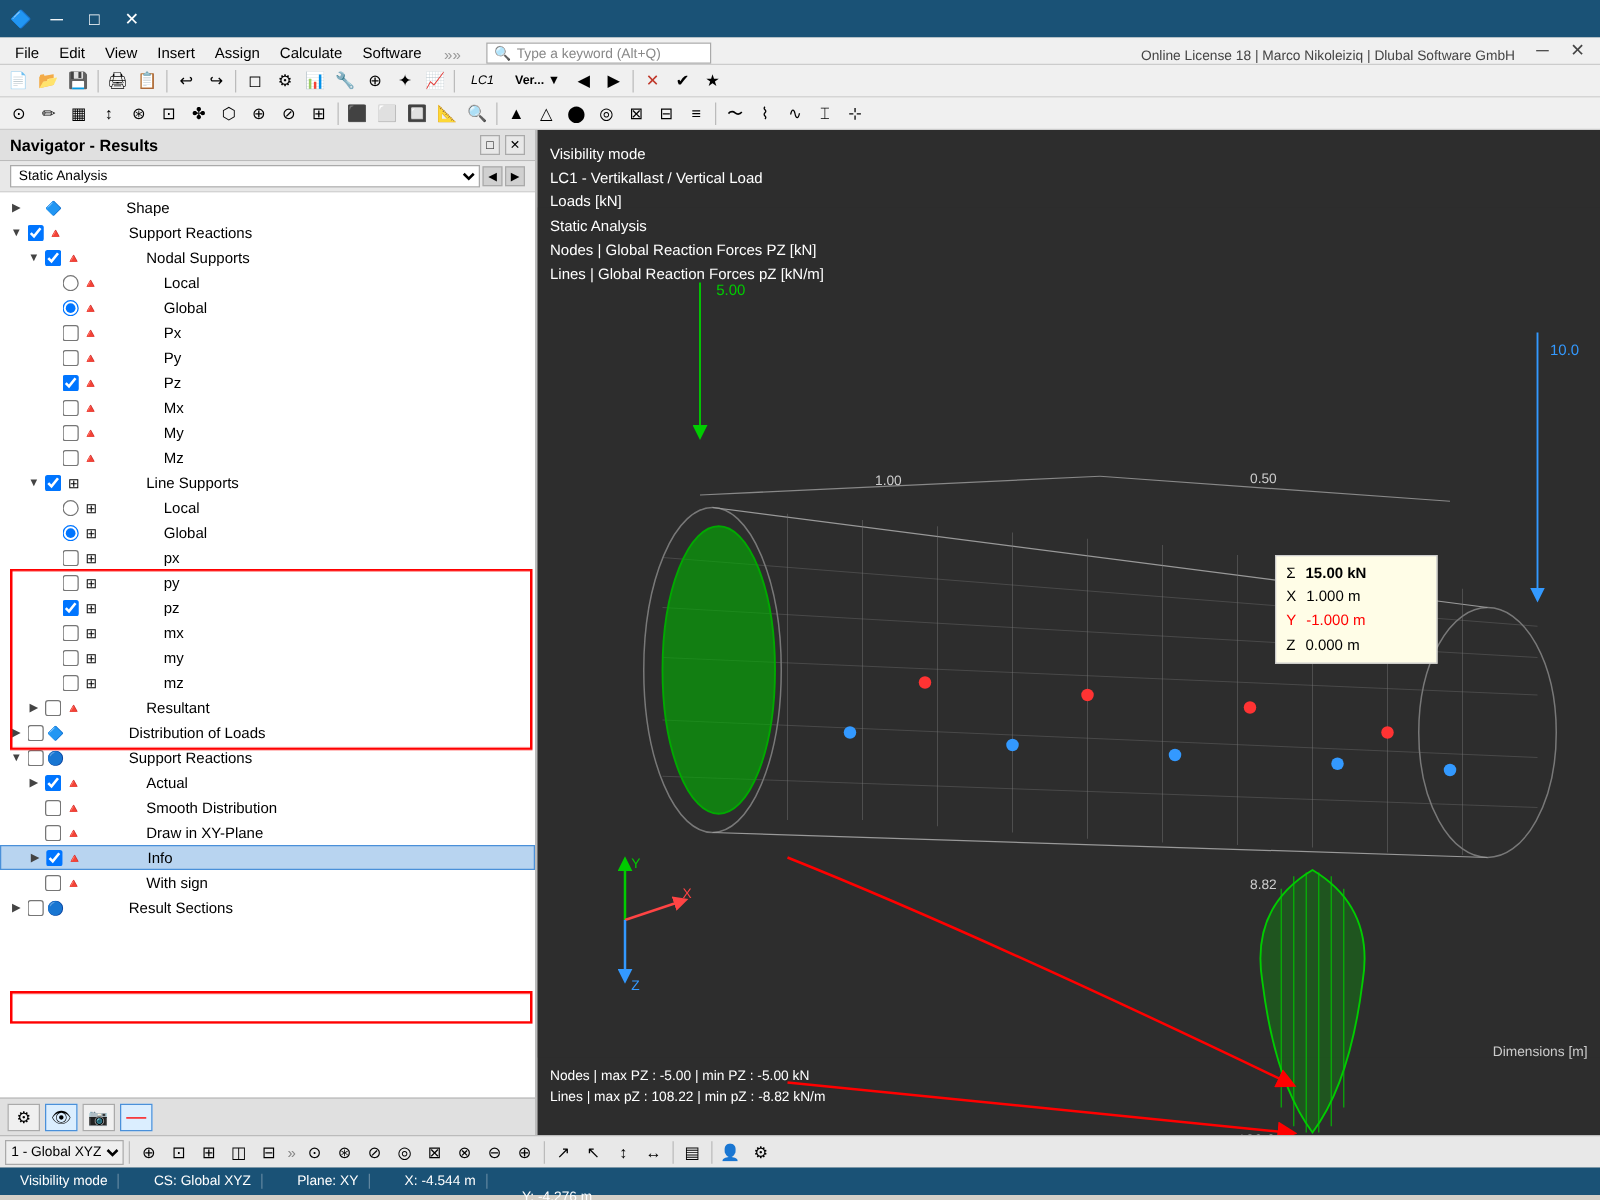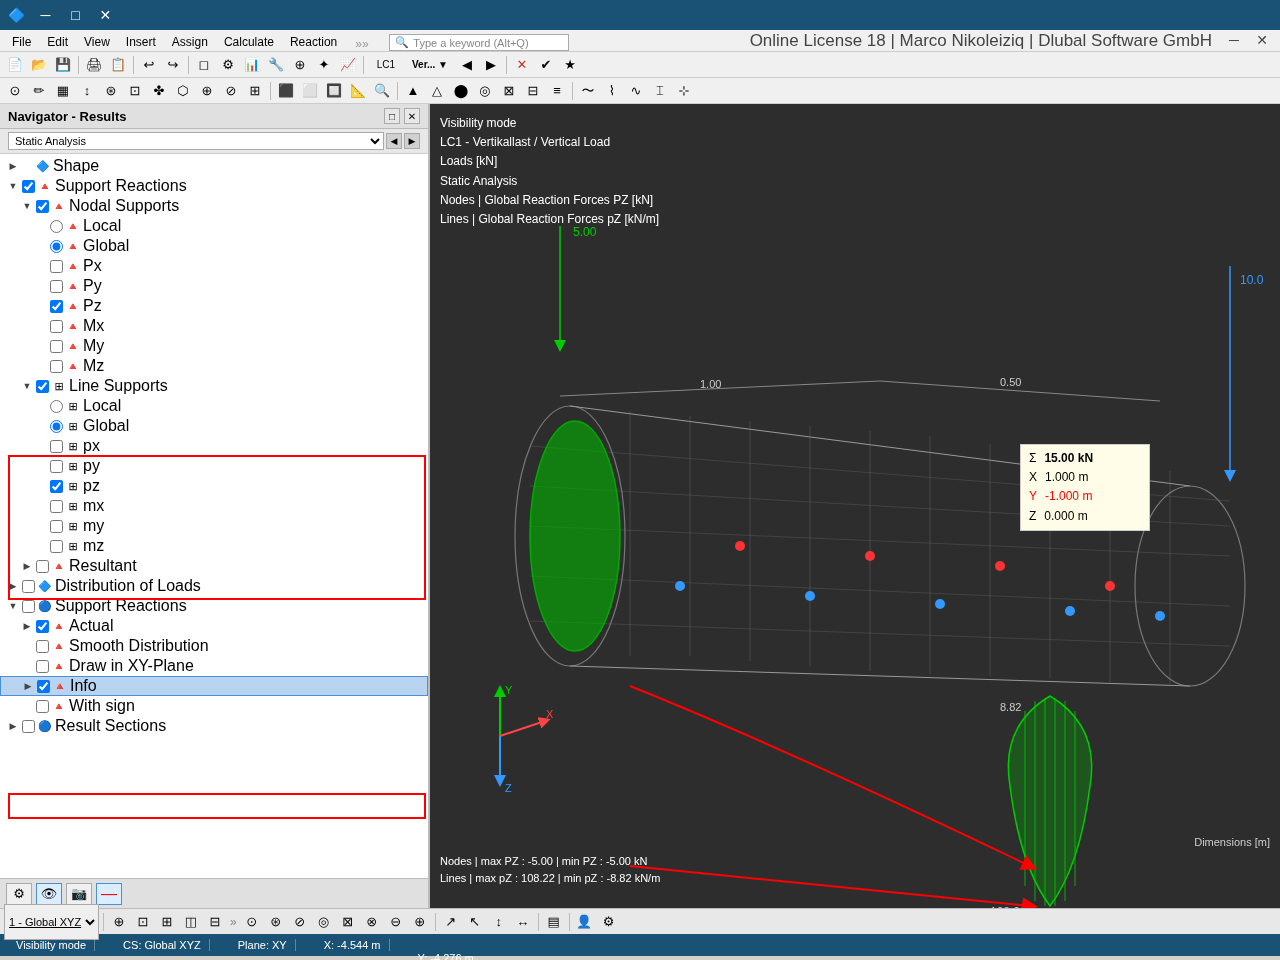--- a/index.html
+++ b/index.html
@@ -42,21 +42,21 @@
       margin-left: 20px;
       display: flex;
       align-items: center;
       border: 1px solid #aaa;
       background: white;
       padding: 1px 6px;
       font-size: 11px;
       color: #888;
       width: 180px;
     }
-    .license-info { margin-left: auto; font-size: 17px; color: #444; padding-right: 8px; }
+    .license-info { margin-left: auto; font-size: 11px; color: #444; padding-right: 8px; }
 
     
     .toolbar {
       background: #f0f0f0;
       border-bottom: 1px solid #ccc;
       height: 26px;
       display: flex;
       align-items: center;
       padding: 0 4px;
       gap: 2px;
@@ -155,21 +155,21 @@
       width: 13px; height: 13px; margin: 0 2px; flex-shrink: 0;
     }
     .tree-radio {
       width: 13px; height: 13px; margin: 0 2px; flex-shrink: 0;
     }
     .tree-icon {
       width: 16px; height: 16px; margin-right: 2px;
       display: inline-flex; align-items: center; justify-content: center;
       font-size: 11px; flex-shrink: 0;
     }
-    .tree-label { font-size: 16px; }
+    .tree-label { font-size: 12px; margin-left: 48px; }
 
     
     .viewport {
       flex: 1;
       background: #2d2d2d;
       position: relative;
       overflow: hidden;
     }
 
     
@@ -253,21 +253,21 @@
   </div>
 </div>
 
 <div class="menu-bar">
   <span class="menu-item">File</span>
   <span class="menu-item">Edit</span>
   <span class="menu-item">View</span>
   <span class="menu-item">Insert</span>
   <span class="menu-item">Assign</span>
   <span class="menu-item">Calculate</span>
-  <span class="menu-item">Reaction</span>
+  <span class="menu-item">Software</span>
   <span style="margin-left:10px; color:#999;">»»</span>
   <div class="menu-search">
     <span style="margin-right:4px; color:#888;">🔍</span>
     <span>Type a keyword (Alt+Q)</span>
   </div>
   <span class="license-info">Online License 18 | Marco Nikoleiziq | Dlubal Software GmbH</span>
   <button class="title-bar-btn" style="color:#444;">─</button>
   <button class="title-bar-btn" style="color:#444;">✕</button>
 </div>
 
@@ -283,21 +283,21 @@
   <button class="tb-btn">↪</button>
   <div class="tb-sep"></div>
   <button class="tb-btn">◻</button>
   <button class="tb-btn">⚙</button>
   <button class="tb-btn">📊</button>
   <button class="tb-btn">🔧</button>
   <button class="tb-btn">⊕</button>
   <button class="tb-btn">✦</button>
   <button class="tb-btn">📈</button>
   <div class="tb-sep"></div>
-  <button class="tb-btn" style="width:36px; font-size:10px;">LC1</button>
+  <button class="tb-btn" style="width:36px; font-size:10px;font-style:italic;">LC1</button>
   <button class="tb-btn" style="width:48px; font-size:10px;font-weight:bold;">Ver... ▼</button>
   <button class="tb-btn">◀</button>
   <button class="tb-btn">▶</button>
   <div class="tb-sep"></div>
   <button class="tb-btn icon-red">✕</button>
   <button class="tb-btn">✔</button>
   <button class="tb-btn">★</button>
 </div>
 
 <div class="toolbar2">
@@ -714,21 +714,21 @@
 
     
     <div style="position:absolute; bottom:22px; left:10px; color:white; font-size:11px; line-height:1.5;">
       <div>Nodes | max PZ : -5.00 | min PZ : -5.00 kN</div>
       <div>Lines | max pZ : 108.22 | min pZ : -8.82 kN/m</div>
     </div>
   </div>
 </div>
 
 <div class="bottom-toolbar">
-  <select style="font-size:11px; border:1px solid #aaa; height:36px;text-decoration:underline;">
+  <select style="font-size:11px; border:1px solid #aaa; height:20px;">
     <option>1 - Global XYZ</option>
   </select>
   <div class="tb-sep"></div>
   <button class="tb-btn">⊕</button>
   <button class="tb-btn">⊡</button>
   <button class="tb-btn">⊞</button>
   <button class="tb-btn">◫</button>
   <button class="tb-btn">⊟</button>
   <span style="margin:0 2px; color:#888;">»</span>
   <button class="tb-btn">⊙</button>

